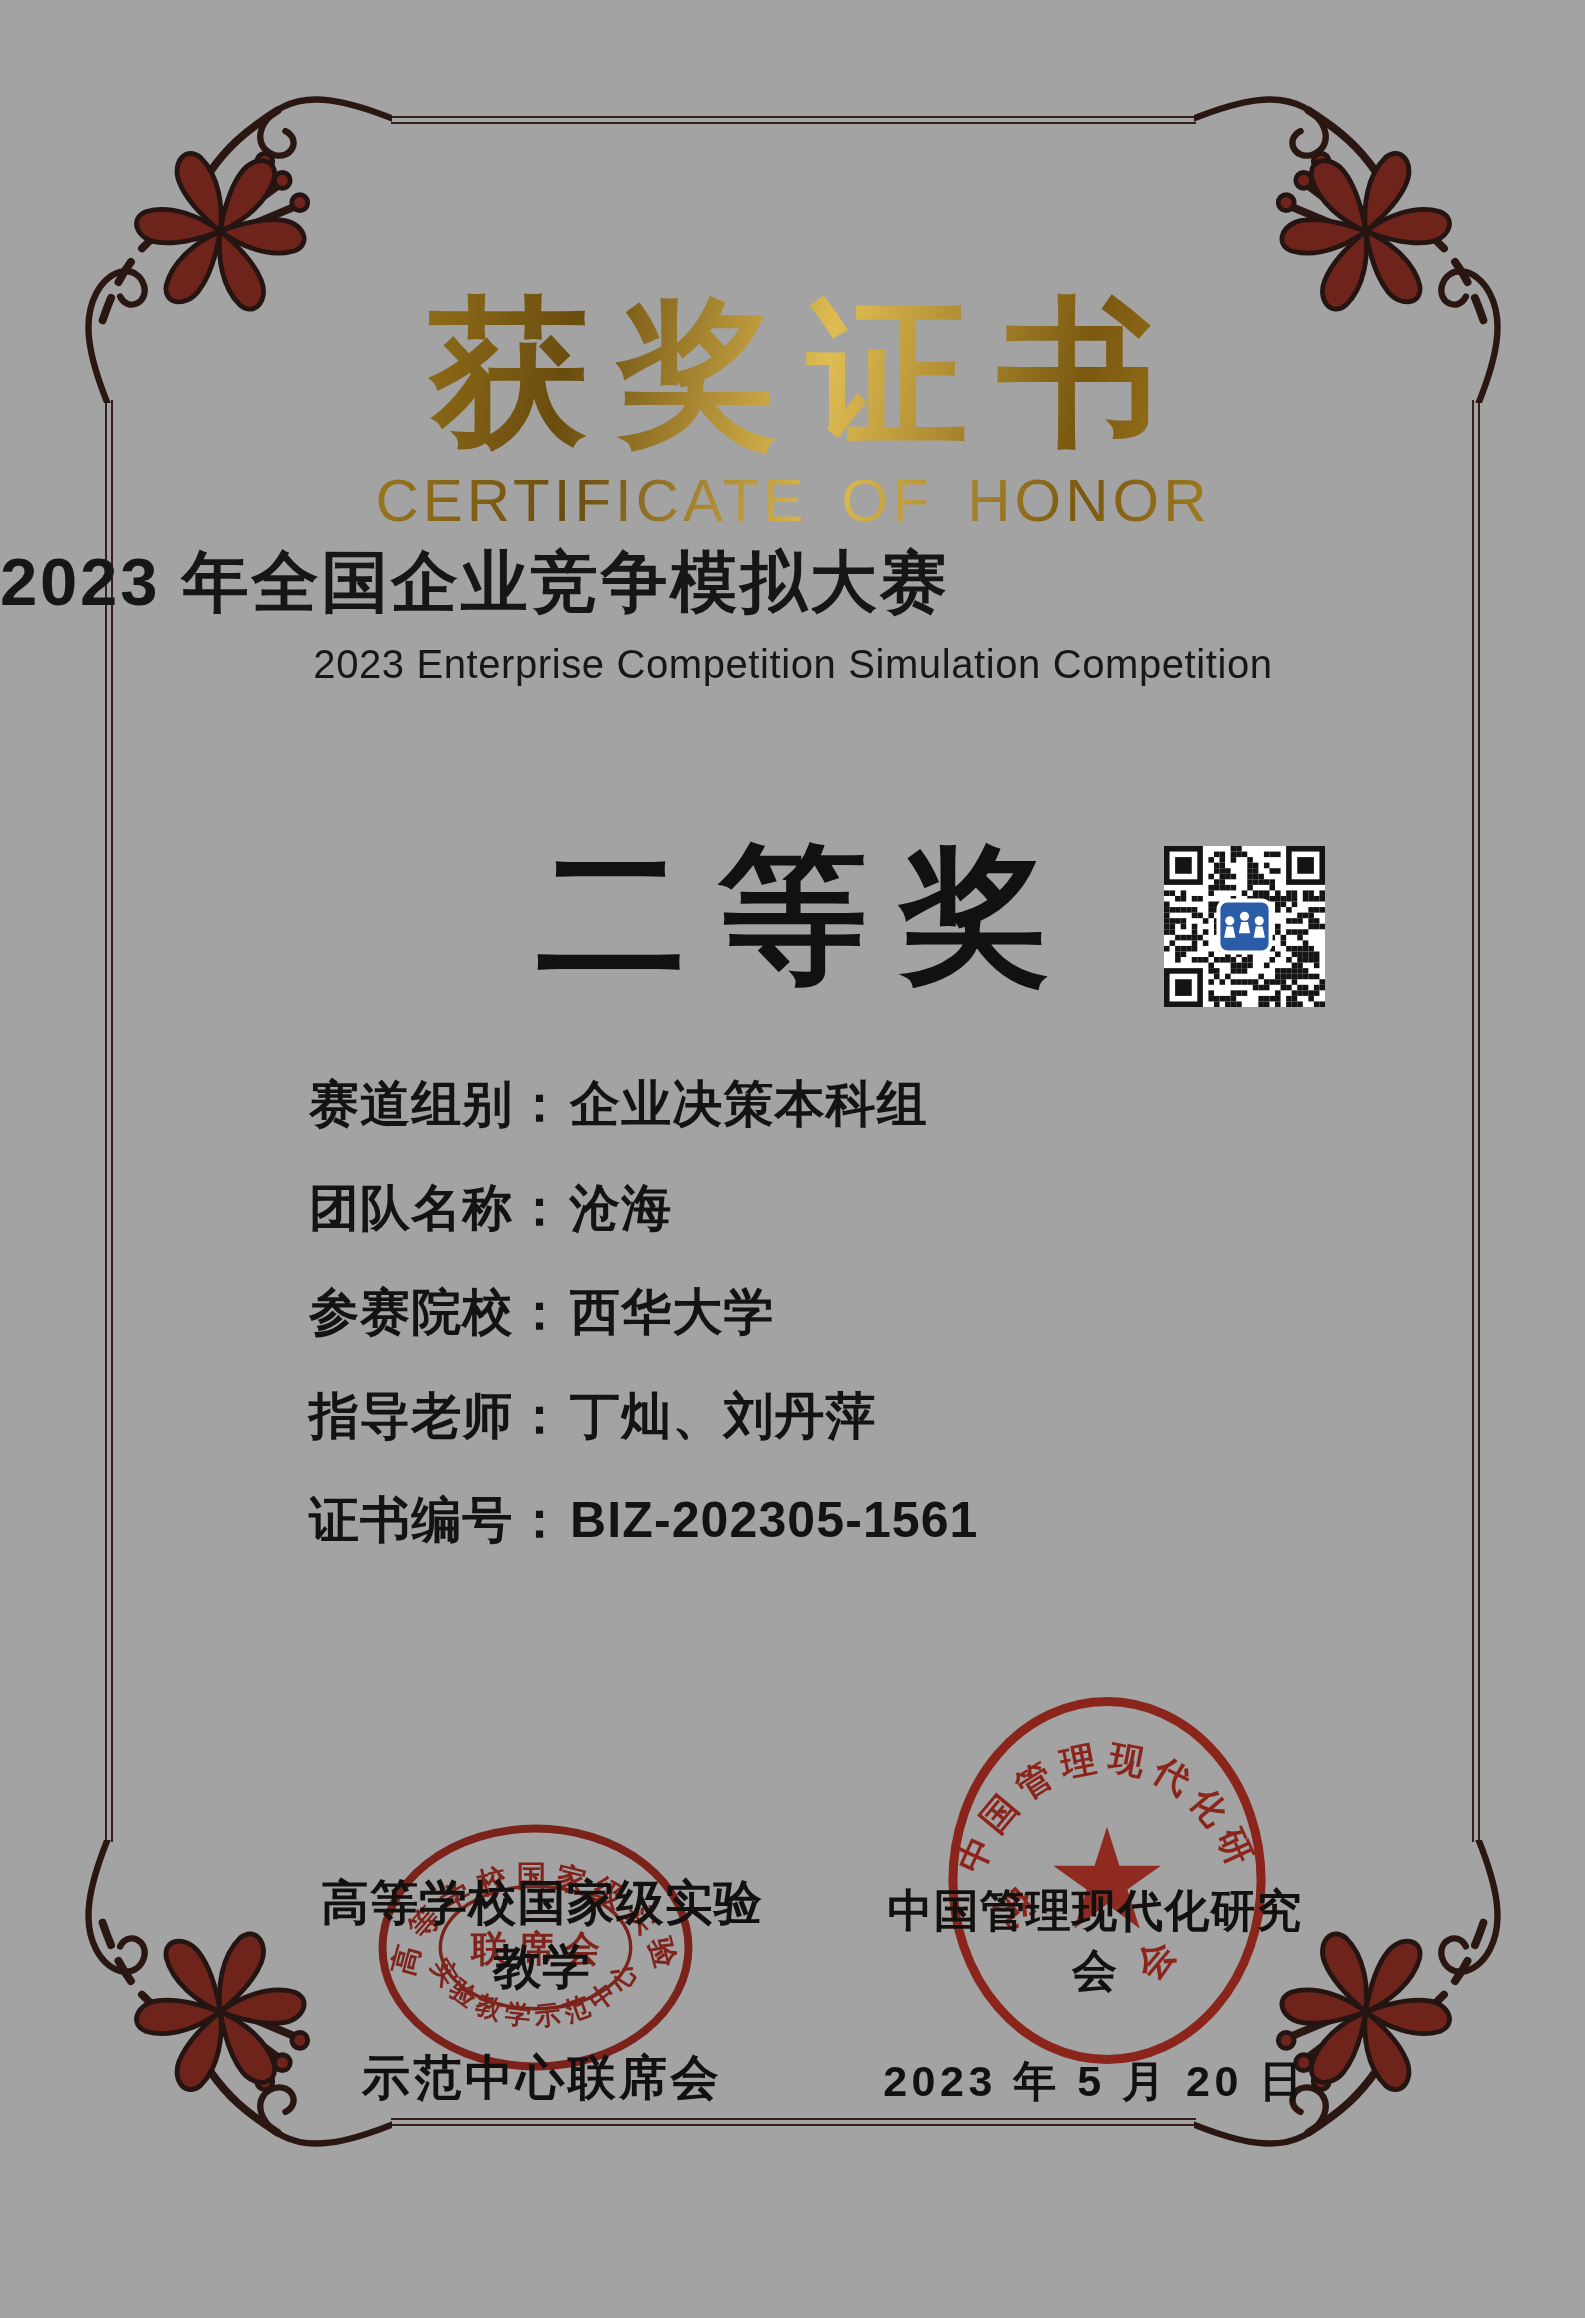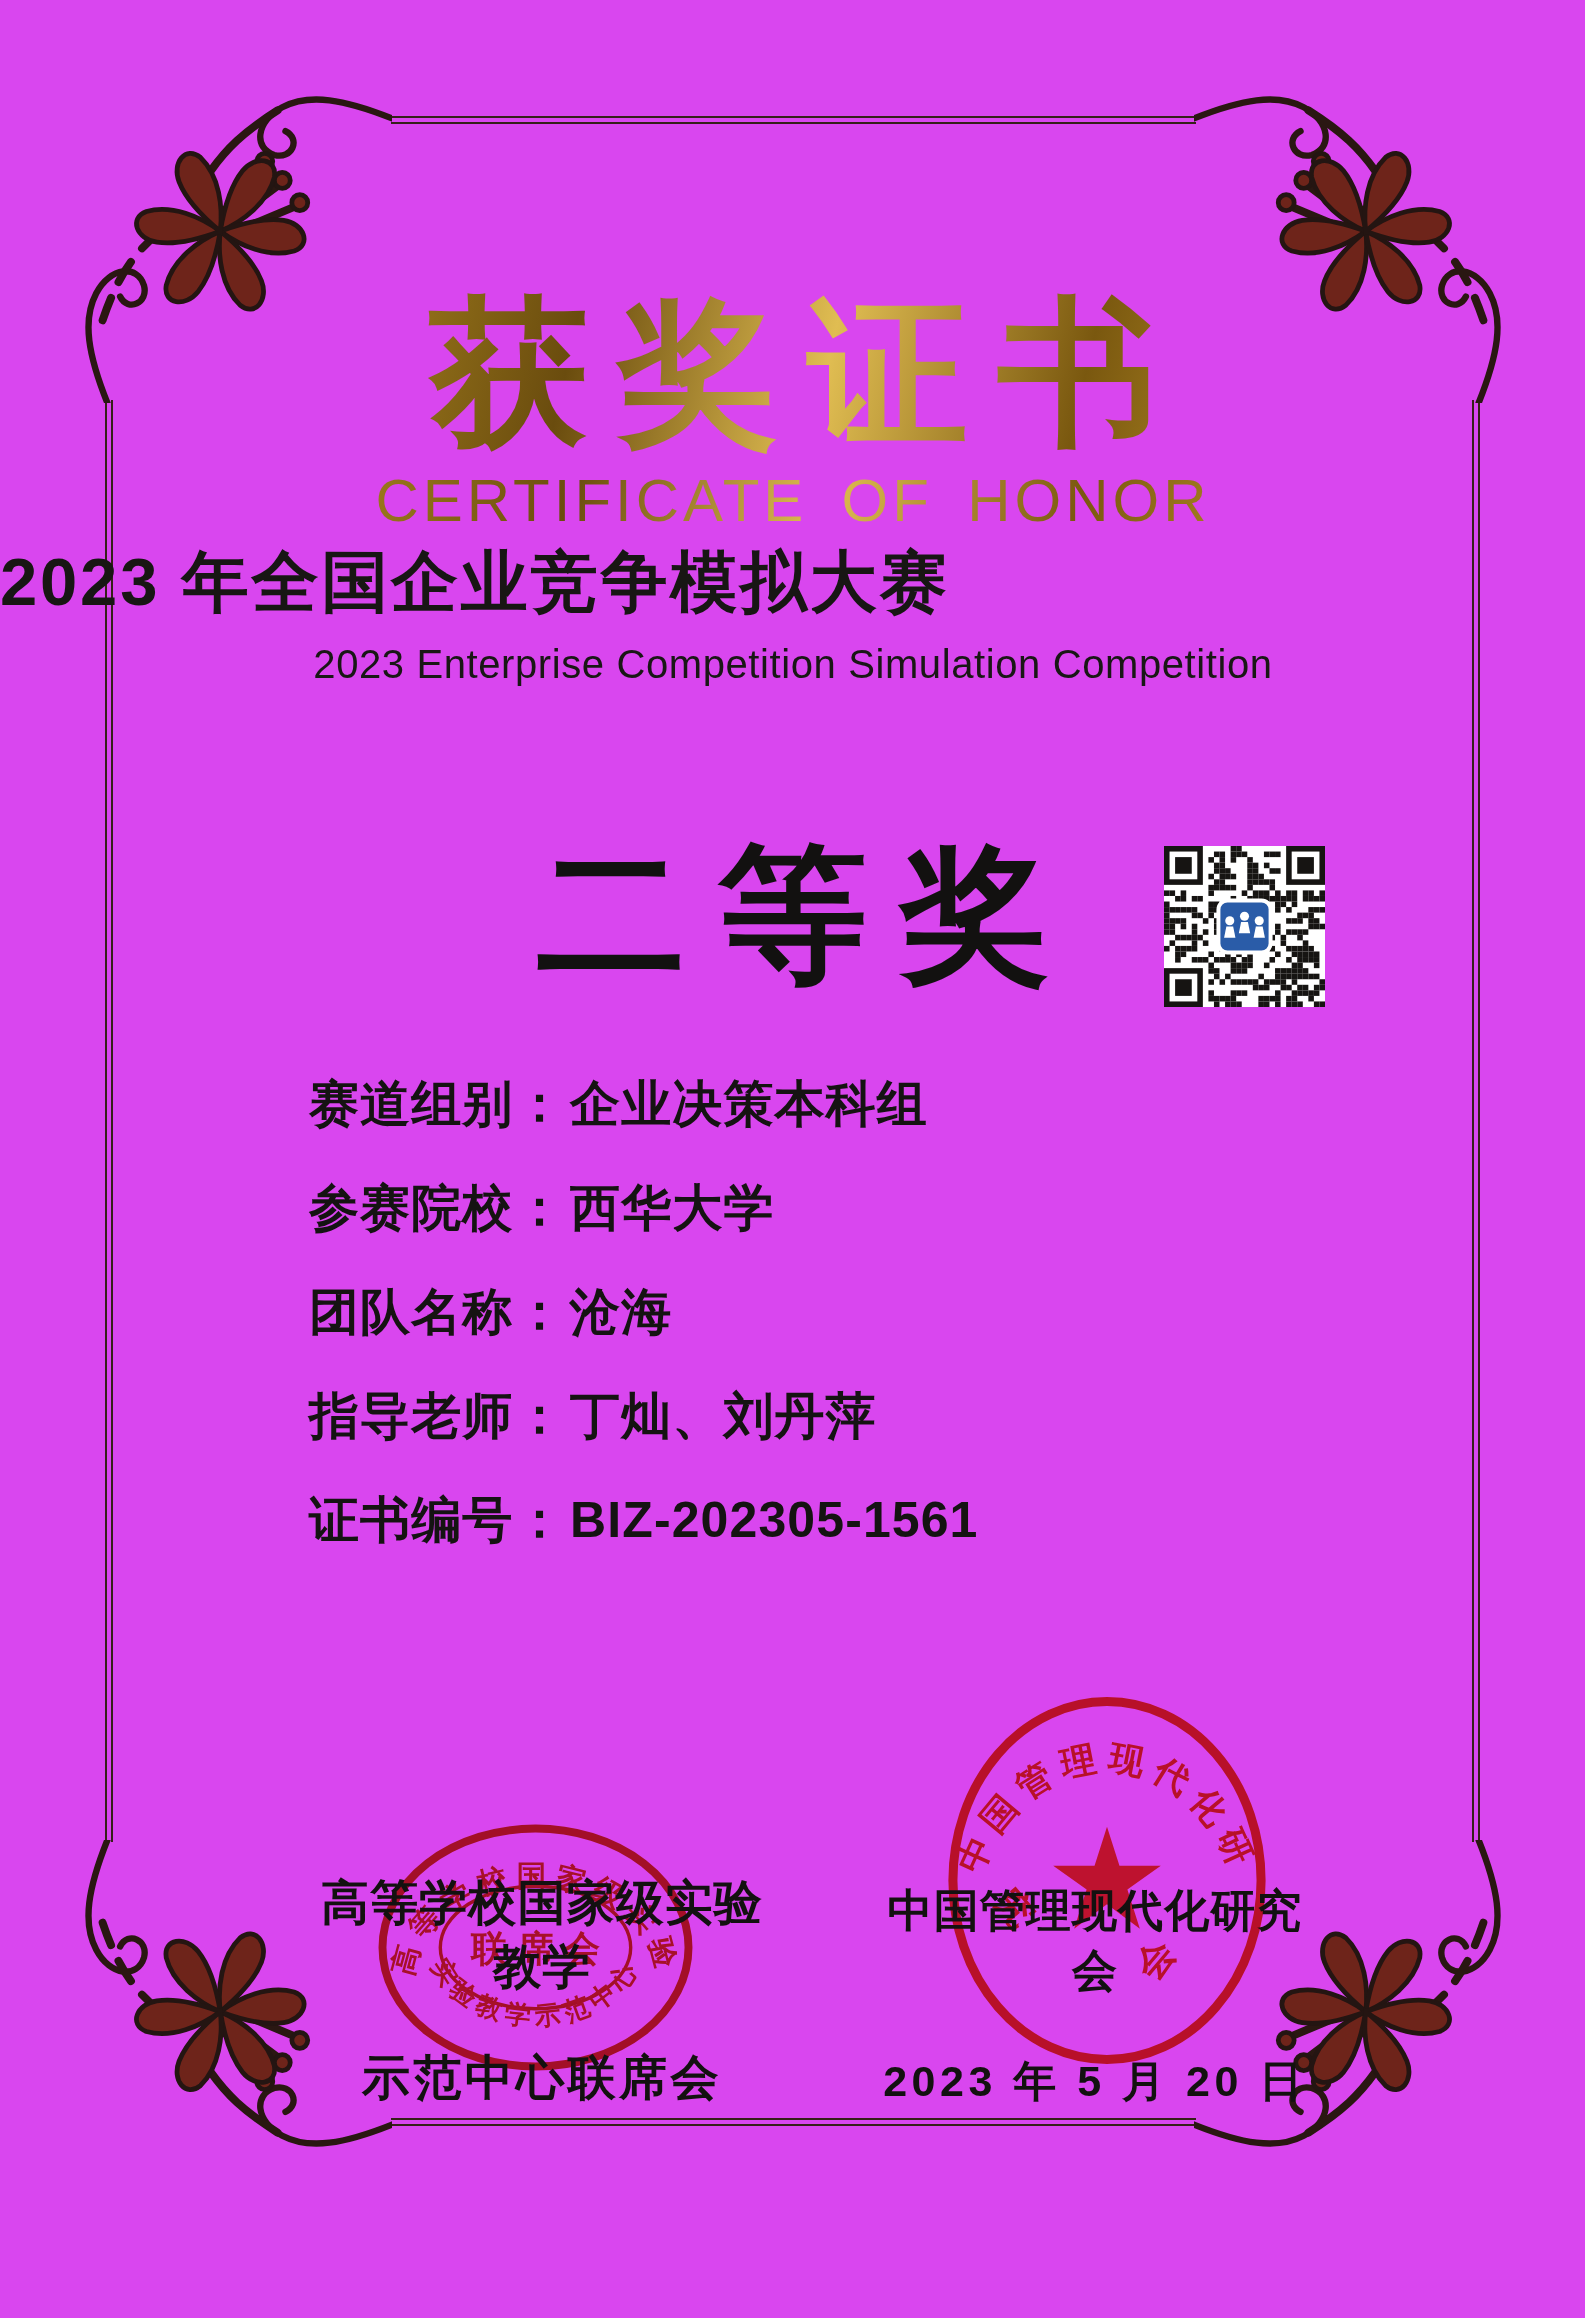--- a/index.html
+++ b/index.html
@@ -1,18 +1,18 @@
 <!DOCTYPE html>
 <html style="font-size:9px"><head>
 <meta charset="utf-8">
 <style>
   html,body{margin:0;padding:0;background:#ffffff;}
   .page{
     position:relative;width:1586px;height:2319px;overflow:hidden;
-    background:#d946ef;
+    background:#a3a3a3;
     font-family:"Liberation Sans","DejaVu Sans",sans-serif;
     color:#1c1a18;
   }
   
   .hline{position:absolute;height:4px;border-top:2.3px solid #362019;border-bottom:2.3px solid #362019;}
   .vline{position:absolute;width:4px;border-left:2.3px solid #362019;border-right:2.3px solid #362019;}
   .line-top{left:391px;top:116px;width:805px;}
   .line-bottom{left:391px;top:2118px;width:805px;}
   .line-left{left:105px;top:400px;height:1442px;}
   .line-right{left:1472px;top:400px;height:1442px;}
@@ -448,22 +448,22 @@
         <path d="M106,162 L126,162 L122,142 L110,142 Z" fill="#ffffff"></path>
         <circle cx="142" cy="124" r="8" fill="#ffffff"></circle>
         <path d="M132,154 L152,154 L148,134 L136,134 Z" fill="#ffffff"></path>
         <circle cx="168" cy="132" r="8" fill="#ffffff"></circle>
         <path d="M158,162 L178,162 L174,142 L162,142 Z" fill="#ffffff"></path>
       </svg>
   </div>
 
   <div class="fields">
       <div class="field-row"><span class="f-label">赛道组别</span><span class="f-colon">：</span><span class="f-value">企业决策本科组</span></div>
+      <div class="field-row"><span class="f-label">团队名称</span><span class="f-colon">：</span><span class="f-value">沧海</span></div>
       <div class="field-row"><span class="f-label">参赛院校</span><span class="f-colon">：</span><span class="f-value">西华大学</span></div>
-      <div class="field-row"><span class="f-label">团队名称</span><span class="f-colon">：</span><span class="f-value">沧海</span></div>
       <div class="field-row"><span class="f-label">指导老师</span><span class="f-colon">：</span><span class="f-value">丁灿、刘丹萍</span></div>
       <div class="field-row"><span class="f-label">证书编号</span><span class="f-colon">：</span><span class="f-value">BIZ-202305-1561</span></div>
     </div>
 
   <svg class="seal seal-left" viewBox="0 0 570 450">
     <defs>
       <path id="arcLT" d="M 72,262 A 214,162 0 0 1 498,262" fill="none"></path>
       <path id="arcLB" d="M 100,246 A 188,140 0 0 0 470,246" fill="none"></path>
     </defs>
     <ellipse cx="285" cy="225" rx="270" ry="210" fill="none" stroke="#bb2418" stroke-width="14"></ellipse>

